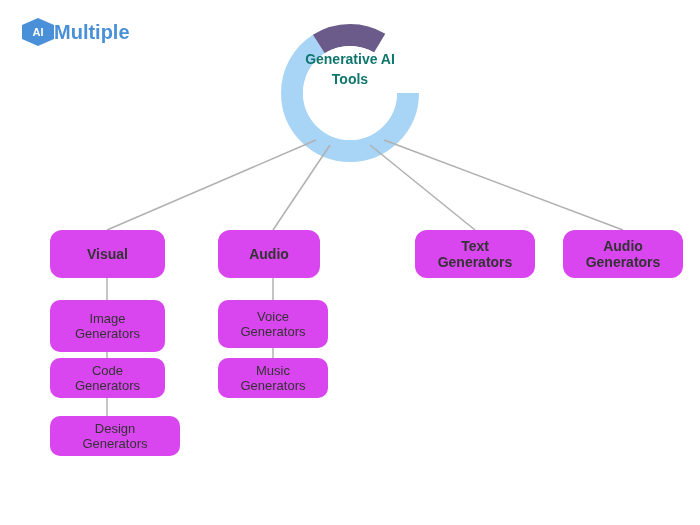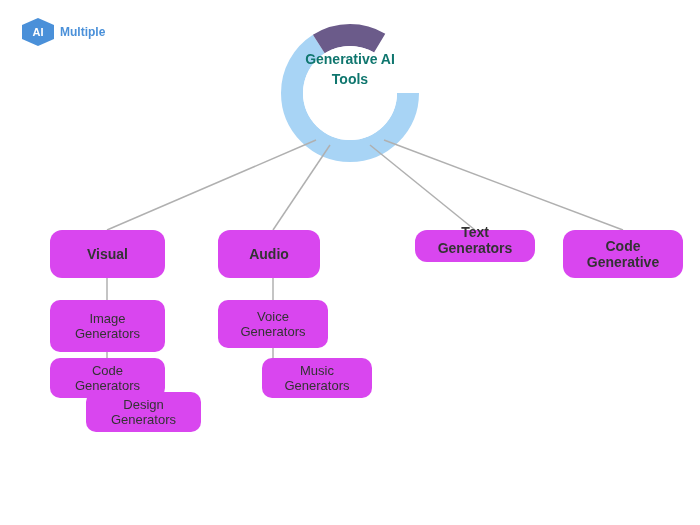--- a/index.html
+++ b/index.html
@@ -12,36 +12,35 @@
       position: relative;
     }
 
     
     .logo {
       position: absolute;
       top: 18px;
       left: 22px;
       display: flex;
       align-items: center;
-      gap: 6px;
     }
     .logo-icon {
       background: #4a90d9;
       color: #fff;
       font-weight: bold;
       font-size: 11px;
       width: 32px;
       height: 28px;
       display: flex;
       align-items: center;
       justify-content: center;
       clip-path: polygon(50% 0%, 100% 25%, 100% 75%, 50% 100%, 0% 75%, 0% 25%);
     }
     .logo-text {
-      font-size: 12px;
+      font-size: 20px;
       font-weight: bold;
       color: #222;
     }
     .logo-text span {
       color: #4a90d9;
     }
 
     
     .diagram-svg {
       position: absolute;
@@ -85,54 +84,51 @@
       height: 52px;
     }
     .node-video-gen {
       left: 50px;
       top: 358px;
       width: 115px;
       height: 40px;
     }
     .node-design-gen {
       left: 50px;
-      top: 392px;
-      width: 115px;
+      top: 416px;
+      width: 130px;
       height: 40px;
-      margin-left: 36px;
     }
 
     
     .node-audio {
       left: 218px;
       top: 230px;
       width: 102px;
       height: 48px;
     }
     .node-voice-gen {
       left: 218px;
       top: 300px;
       width: 110px;
       height: 48px;
     }
     .node-music-gen {
       left: 218px;
       top: 358px;
       width: 110px;
       height: 40px;
-      margin-left: 44px;
     }
 
     
     .node-text-gen {
       left: 415px;
       top: 230px;
       width: 120px;
-      height: 32px;
-      align-items: flex-end;
+      height: 48px;
     }
 
     
     .node-code-gen {
       left: 563px;
       top: 230px;
       width: 120px;
       height: 48px;
     }
   </style>
@@ -202,14 +198,14 @@
 
 <div class="node node-music-gen">
   <span>Music Generators</span>
 </div>
 
 <div class="node node-text-gen large">
   <span>Text Generators</span>
 </div>
 
 <div class="node node-code-gen large">
-  <span>Code Generative</span>
+  <span>Audio Generators</span>
 </div>
 
 </body></html>

